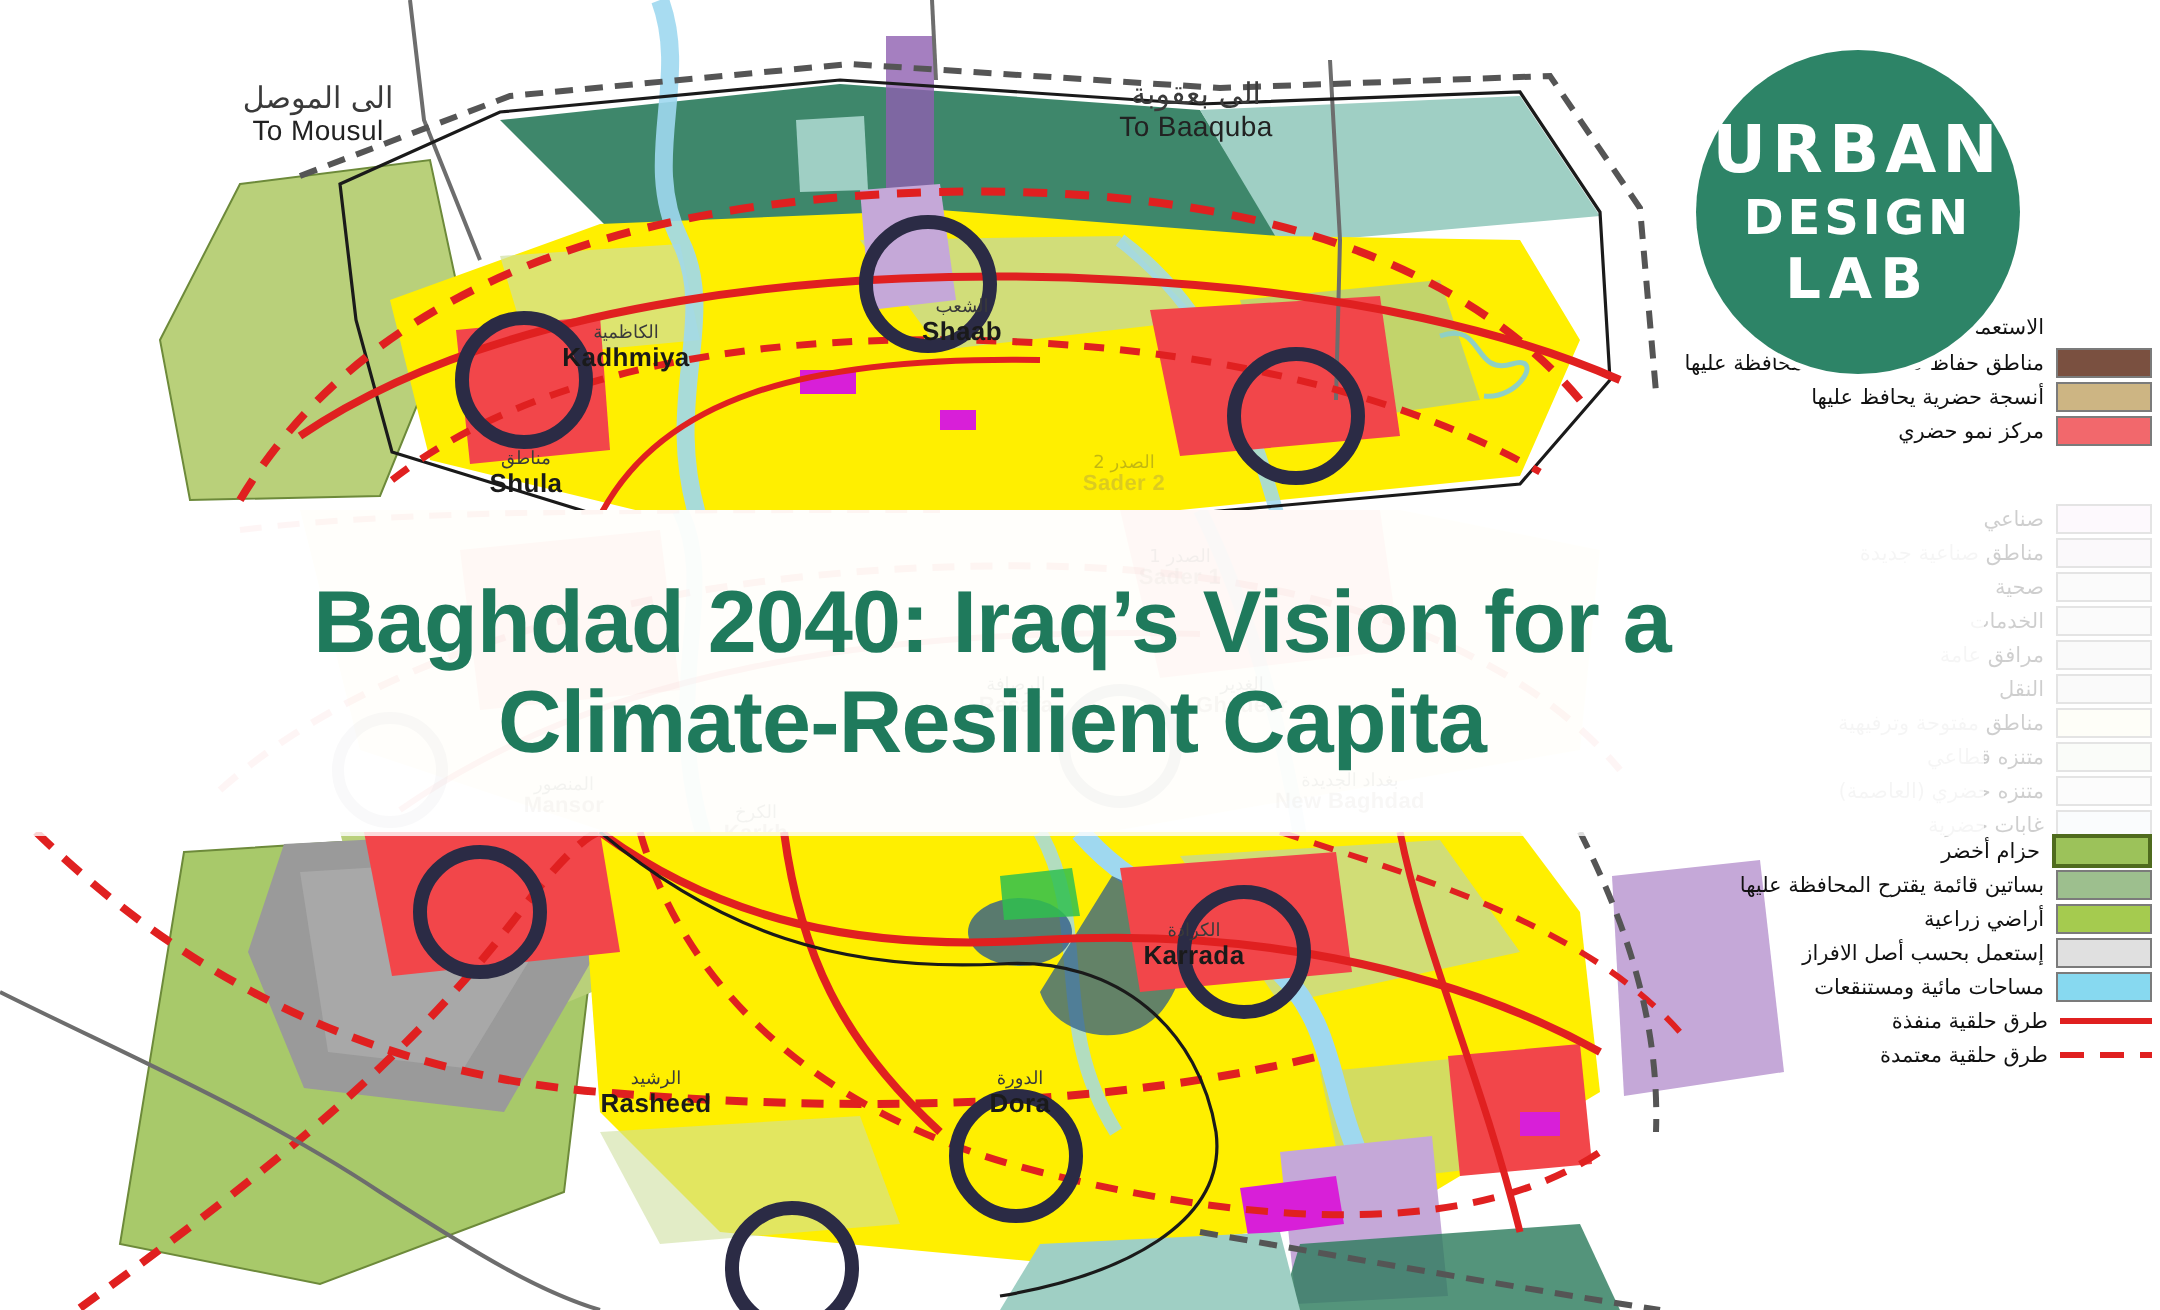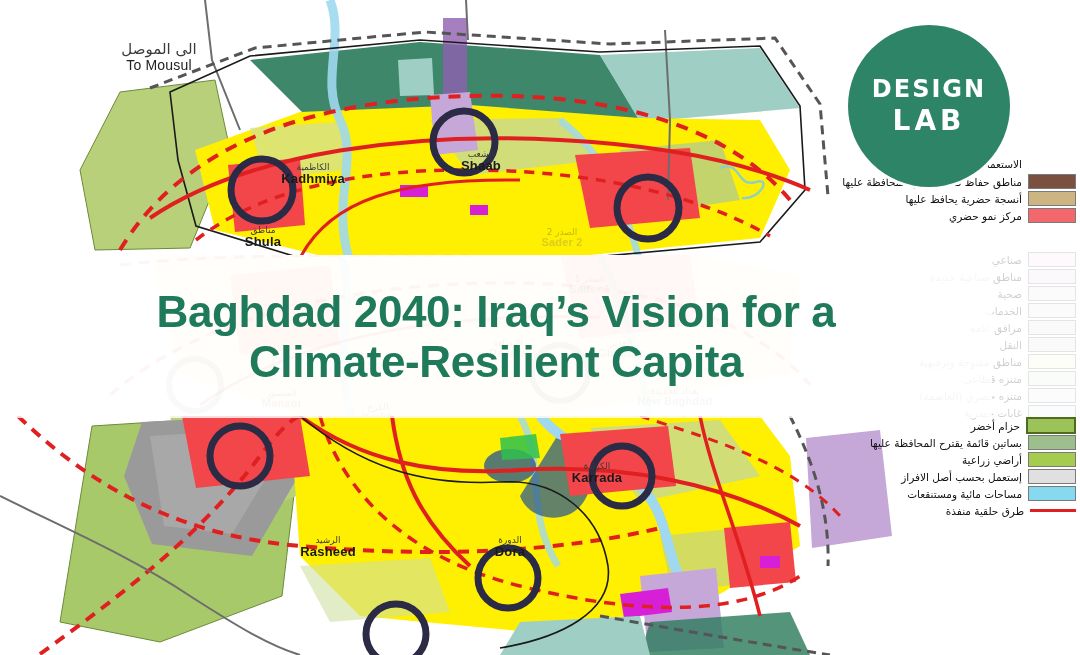--- a/index.html
+++ b/index.html
@@ -107,20 +107,24 @@
 
       <circle cx="262" cy="190" r="31" fill="none" stroke="#2b2b45" stroke-width="7"></circle>
       <circle cx="464" cy="142" r="31" fill="none" stroke="#2b2b45" stroke-width="7"></circle>
       <circle cx="648" cy="208" r="31" fill="none" stroke="#2b2b45" stroke-width="7"></circle>
     </svg>
 
     <div class="mlabel dir" style="left:104px;top:42px;width:110px">
       <span class="ar">الى الموصل</span>
       <span class="en">To Mousul</span>
     </div>
+    <div class="mlabel dir" style="left:533px;top:40px;width:130px">
+      <span class="ar">الى بعقوبة</span>
+      <span class="en">To Baaquba</span>
+    </div>
     <div class="mlabel" style="left:268px;top:163px;width:90px">
       <span class="ar">الكاظمية</span>
       <span class="en">Kadhmiya</span>
     </div>
     <div class="mlabel" style="left:223px;top:226px;width:80px">
       <span class="ar">مناطق</span>
       <span class="en">Shula</span>
     </div>
     <div class="mlabel" style="left:441px;top:150px;width:80px">
       <span class="ar">الشعب</span>
@@ -321,25 +325,30 @@
       <span class="lsw" style="background:#e0e0e0"></span>
     </div>
     <div class="lrow">
       <span class="ltext">مساحات مائية ومستنقعات</span>
       <span class="lsw" style="background:#87d9f0"></span>
     </div>
     <div class="lrow">
       <span class="ltext">طرق حلقية منفذة</span>
       <span class="lline"></span>
     </div>
+    <div class="lrow">
+      <span class="ltext">طرق حلقية معتمدة</span>
+      <span class="lline dashed"></span>
+    </div>
   </div>
 
   <div id="title-band">
     <div class="line">Baghdad 2040: Iraq’s Vision for a</div>
     <div class="line">Climate-Resilient Capita</div>
   </div>
 
   <div id="logo">
+    <div class="lg">URBAN</div>
     <div class="lg l2">DESIGN</div>
     <div class="lg l3">LAB</div>
   </div>
 
 </div>
 
 </body></html>

